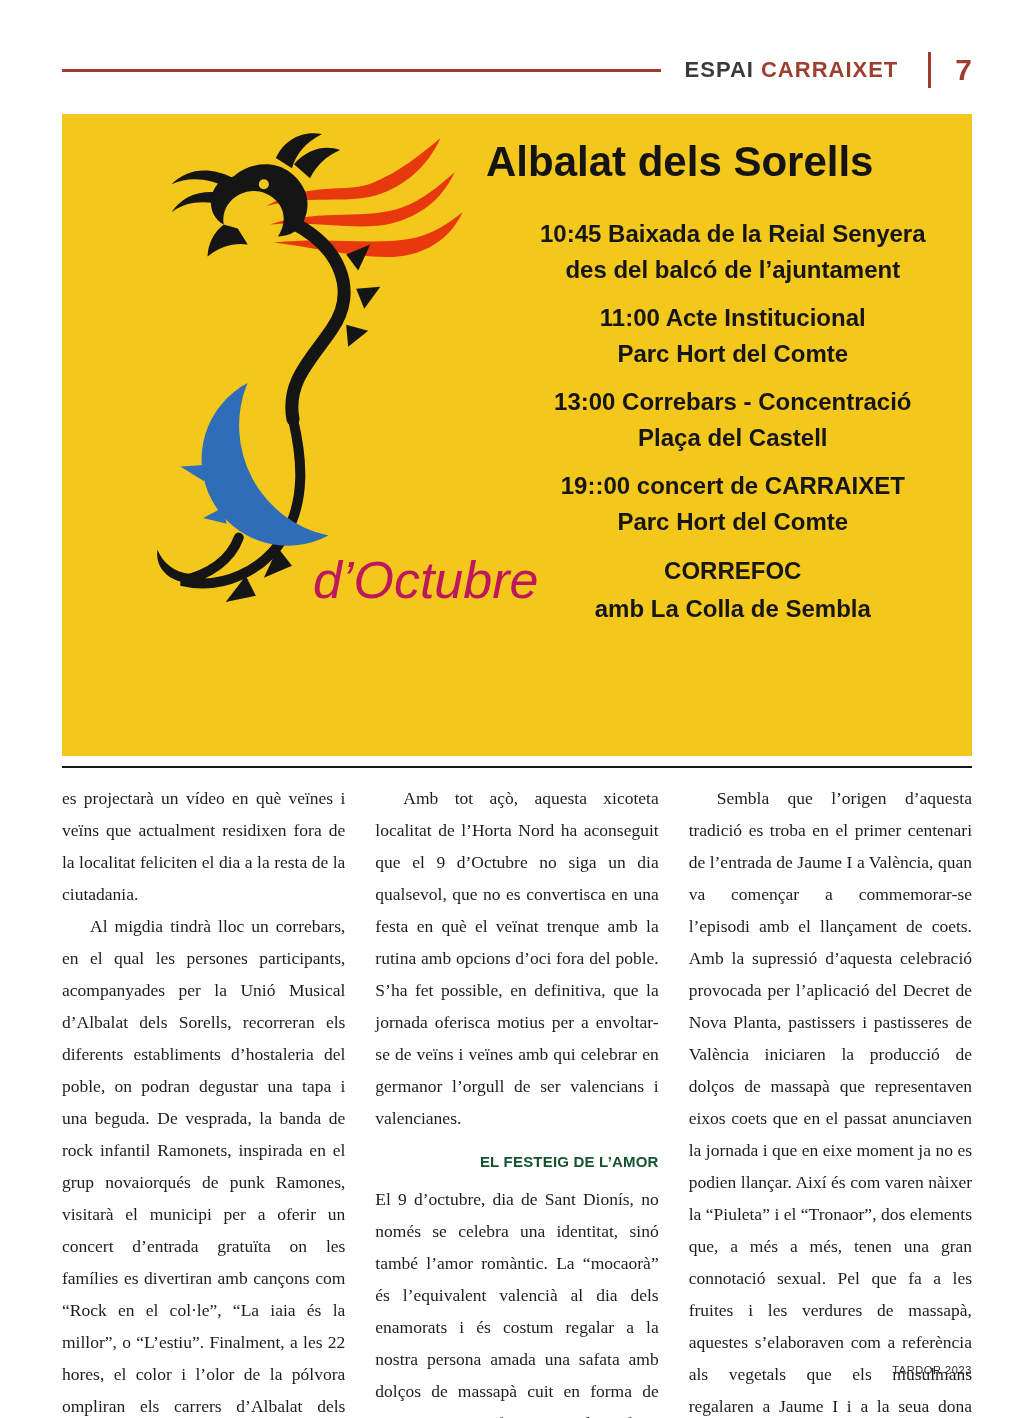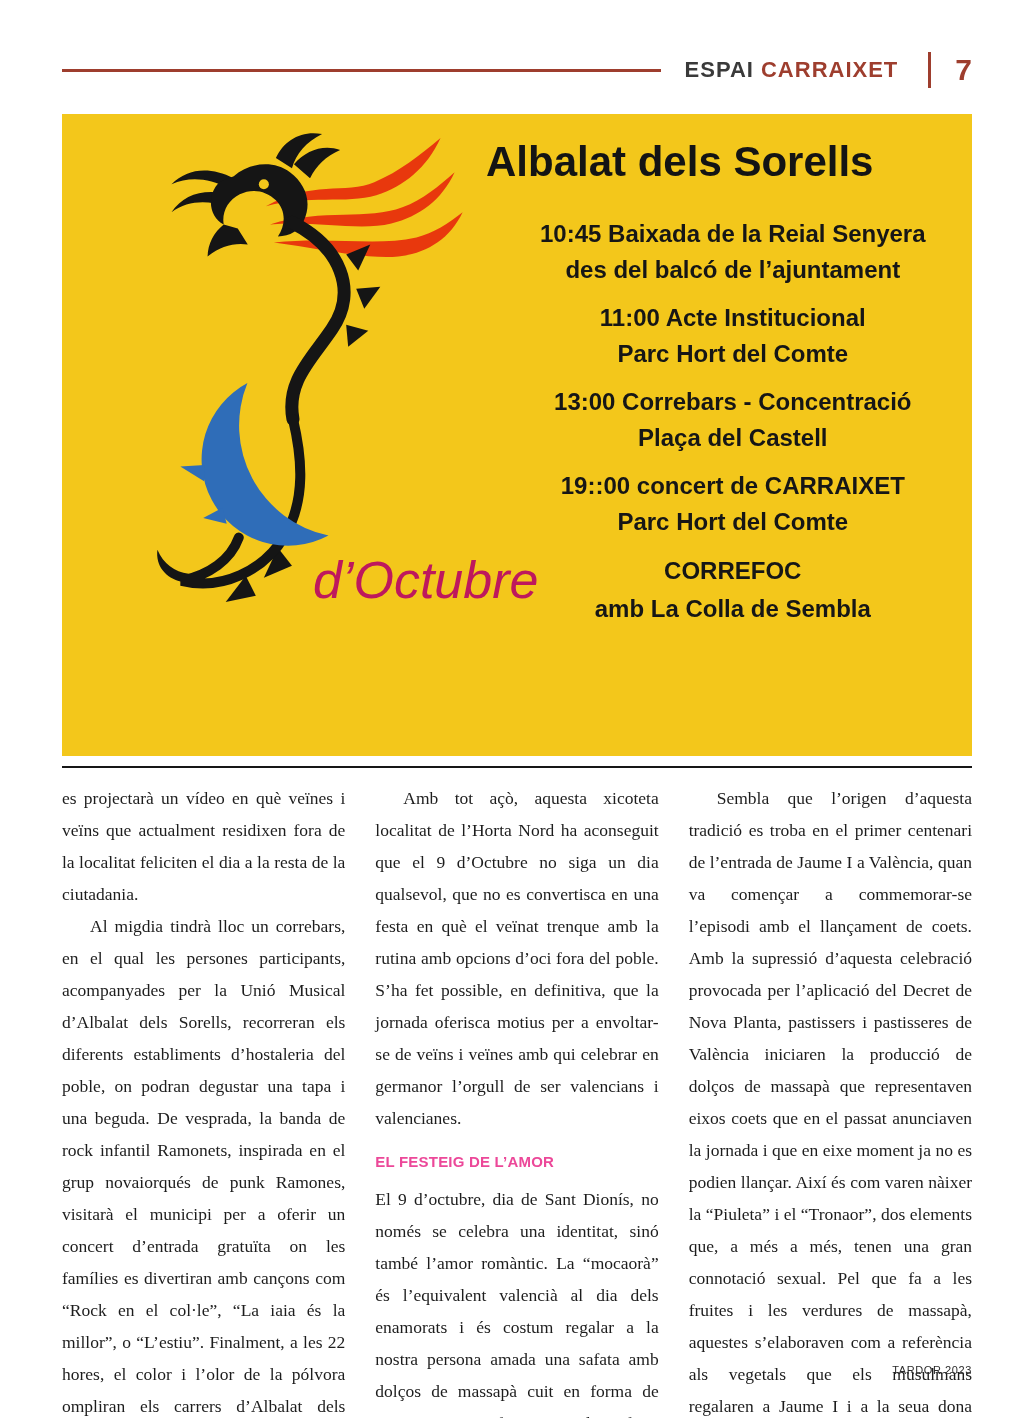--- a/index.html
+++ b/index.html
@@ -84,22 +84,22 @@
     text-align: justify;
     color: #1d1d1d;
     hyphens: auto;
   }
   .article p { margin: 0; }
   .article p.indent { text-indent: 28px; }
   .subhead {
     font-family: "Liberation Sans", sans-serif;
     font-size: 15px; font-weight: bold;
     letter-spacing: .2px;
-    margin: 12px 0 5px 0; color: #ec4899;
-    text-align: left;
+    margin: 12px 0 5px 0; color: #14532d;
+    text-align: right;
   }
 
   
   .footer {
     position: absolute; right: 62px; bottom: 42px;
     font-family: "Liberation Sans", sans-serif;
     font-size: 11px; letter-spacing: .6px; color: #2b2b2b;
   }
 </style>
 </head>

